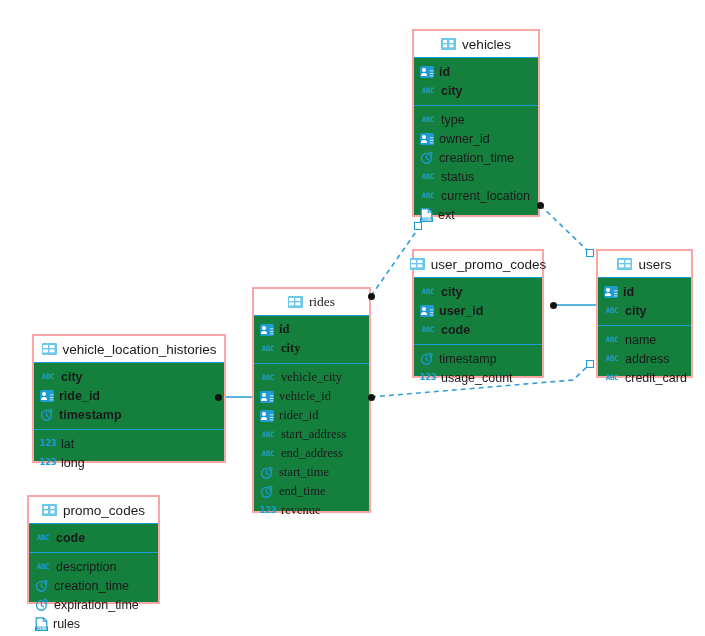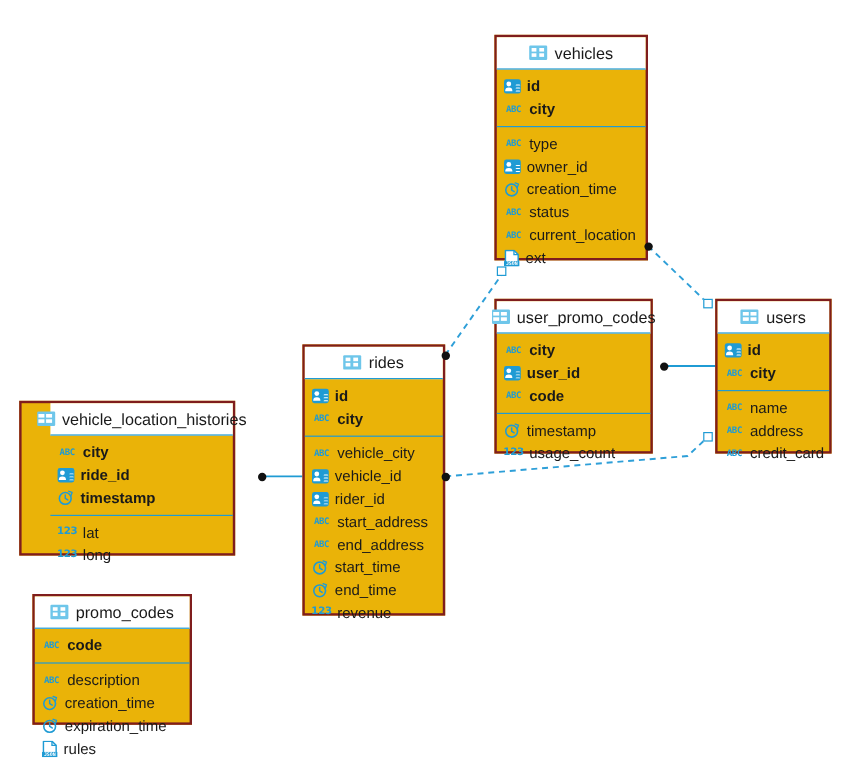--- a/index.html
+++ b/index.html
@@ -6,22 +6,22 @@
   body{
     width:705px;height:636px;position:relative;overflow:hidden;
     font-family:"Liberation Sans","DejaVu Sans",sans-serif;
     -webkit-font-smoothing:antialiased;
   }
   #canvas{position:absolute;left:0;top:0;width:705px;height:636px;}
   svg.edges{position:absolute;left:0;top:0;width:705px;height:636px;pointer-events:none;}
 
   .table{
     position:absolute;
-    background:#eab308;
-    border:2px solid #7f1d1d;
+    background:#15803d;
+    border:2px solid #fca5a5;
     box-sizing:border-box;
     z-index:3;
   }
   .t-header{
     height:27px;
     display:flex;align-items:center;justify-content:center;
     gap:6px;
     border-bottom:1px solid #1f9bd4;
     box-sizing:border-box;
     background:#ffffff;
@@ -244,21 +244,21 @@
         <span class="ico ico-abc"></span>
         <span class="fname">address</span>
       </div>
       <div class="row">
         <span class="ico ico-abc"></span>
         <span class="fname">credit_card</span>
       </div>
     </div>
   </div>
 
-  <div class="table" style="left:252px;top:287px;width:119px;height:226px;">
+  <div class="table" style="left:252px;top:287px;width:119px;height:226px;font-family:Liberation Serif, serif;">
     <div class="t-header">
       <span class="ico ico-table"></span>
       <span class="t-title">rides</span>
     </div>
     <div class="t-section keys">
       <div class="row key">
         <span class="ico ico-person"></span>
         <span class="fname">id</span>
       </div>
       <div class="row key">
@@ -307,21 +307,21 @@
           </span>
         <span class="fname">end_time</span>
       </div>
       <div class="row">
         <span class="ico ico-123"></span>
         <span class="fname">revenue</span>
       </div>
     </div>
   </div>
 
-  <div class="table" style="left:16px;top:334px;width:180px;height:129px;padding-left:24px;">
+  <div class="table" style="left:32px;top:334px;width:194px;height:129px;">
     <div class="t-header">
       <span class="ico ico-table"></span>
       <span class="t-title">vehicle_location_histories</span>
     </div>
     <div class="t-section keys">
       <div class="row key">
         <span class="ico ico-abc"></span>
         <span class="fname">city</span>
       </div>
       <div class="row key">

